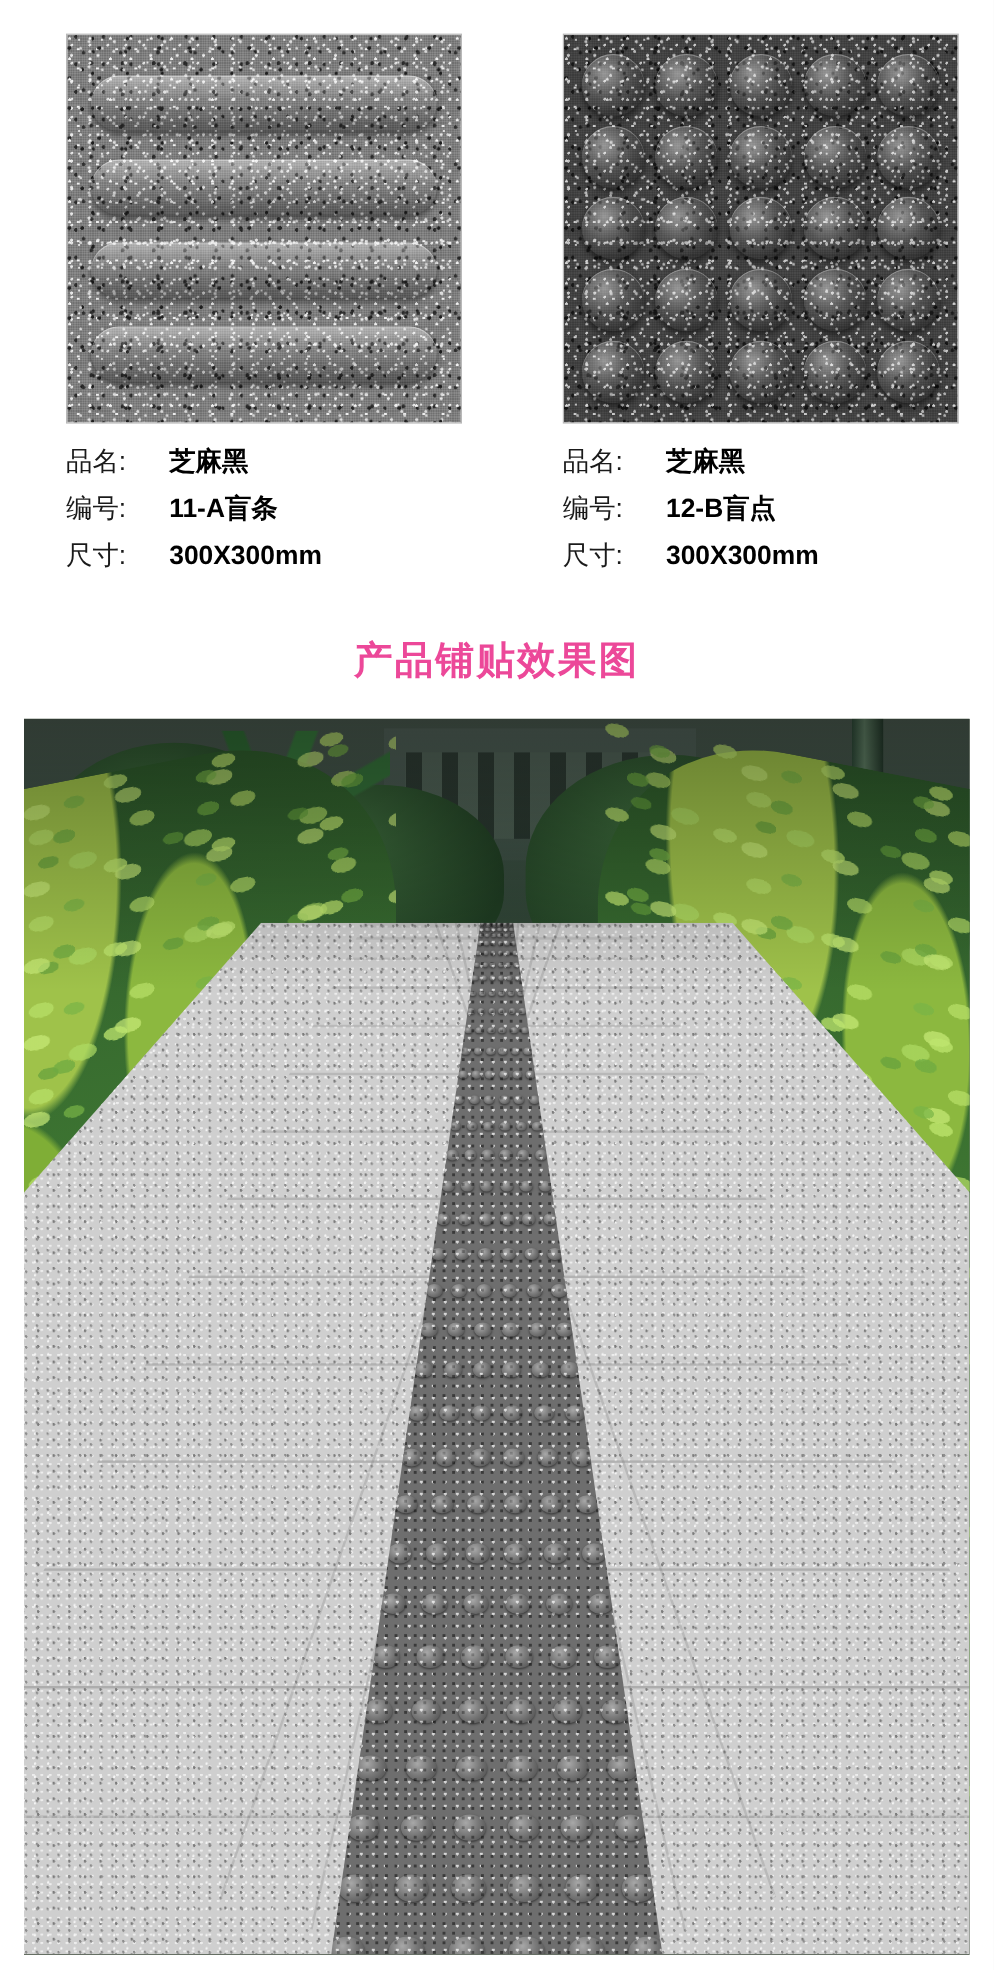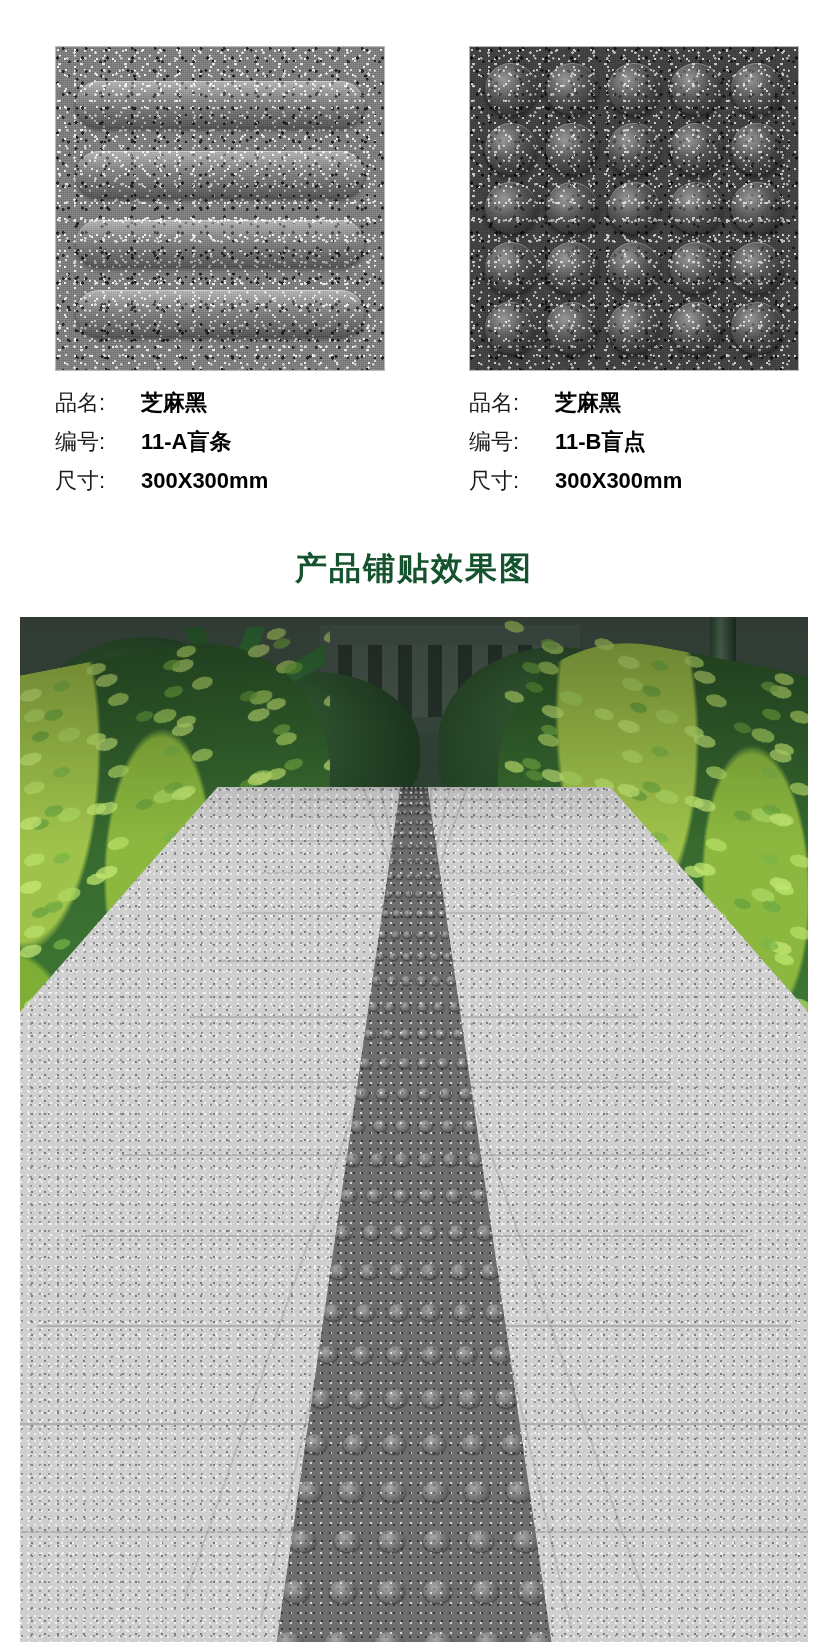--- a/index.html
+++ b/index.html
@@ -14,21 +14,21 @@
     height: 1642px;
     font-family: "Liberation Sans", "DejaVu Sans", sans-serif;
     color: #111;
     overflow: hidden;
     position: relative;
   }
 
   
   .products {
     display: flex;
-    padding: 46px 0 0 0;
+    padding: 28px 0 0 0;
     justify-content: flex-start;
   }
   .product {
     width: 414px;
     padding: 0 0 0 55px;
   }
   .tile {
     width: 330px;
     height: 325px;
     position: relative;
@@ -137,21 +137,21 @@
     font-weight: bold;
     color: #000;
   }
 
   
   .section-title {
     text-align: center;
     font-size: 32px;
     font-weight: bold;
     letter-spacing: 2px;
-    color: #14532d;
+    color: #ec4899;
     margin: 38px 0 26px 0;
   }
 
   
   .scene {
     position: relative;
     width: 788px;
     height: 1030px;
     margin: 0 auto;
     overflow: hidden;
@@ -444,21 +444,21 @@
           </div>
       </div>
     </div>
     <div class="specs">
       <div class="spec-row">
         <span class="spec-label">品名:</span>
         <span class="spec-value">芝麻黑</span>
       </div>
       <div class="spec-row">
         <span class="spec-label">编号:</span>
-        <span class="spec-value">11-B盲点</span>
+        <span class="spec-value">12-B盲点</span>
       </div>
       <div class="spec-row">
         <span class="spec-label">尺寸:</span>
         <span class="spec-value">300X300mm</span>
       </div>
     </div>
   </div>
 </section>
 
 <h2 class="section-title">产品铺贴效果图</h2>

